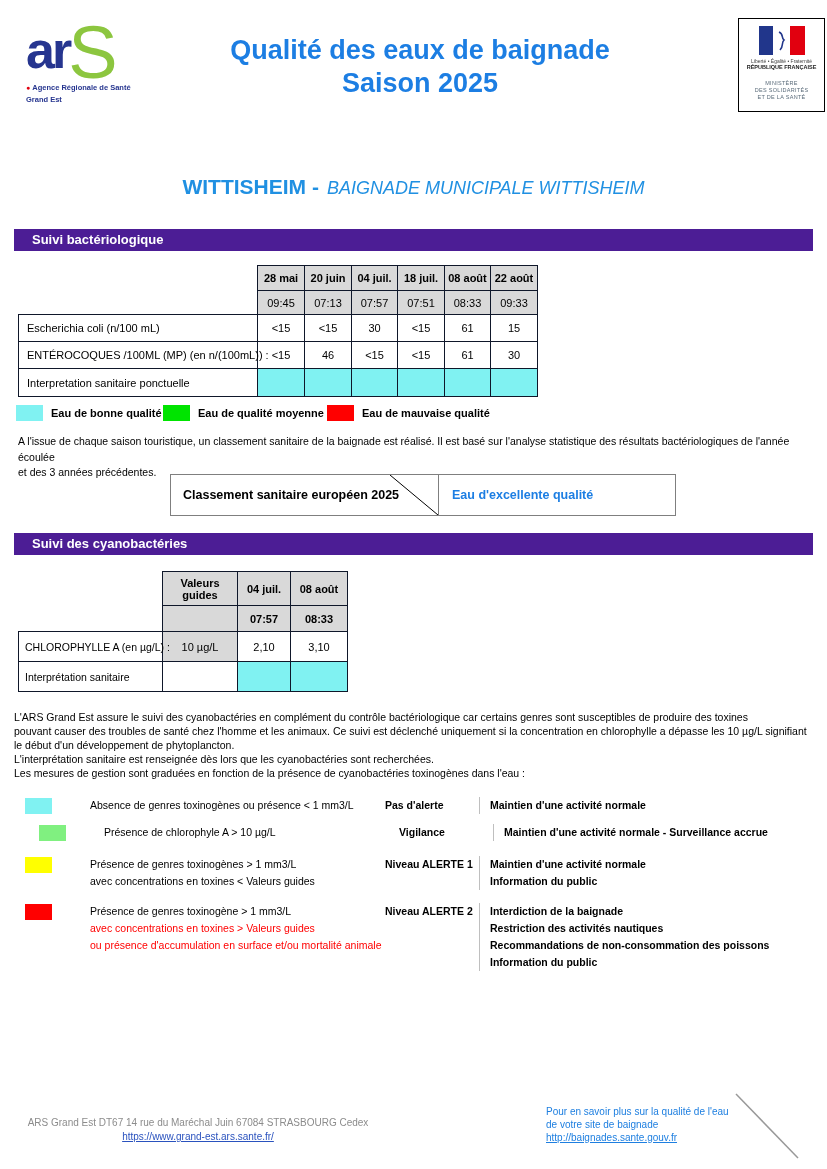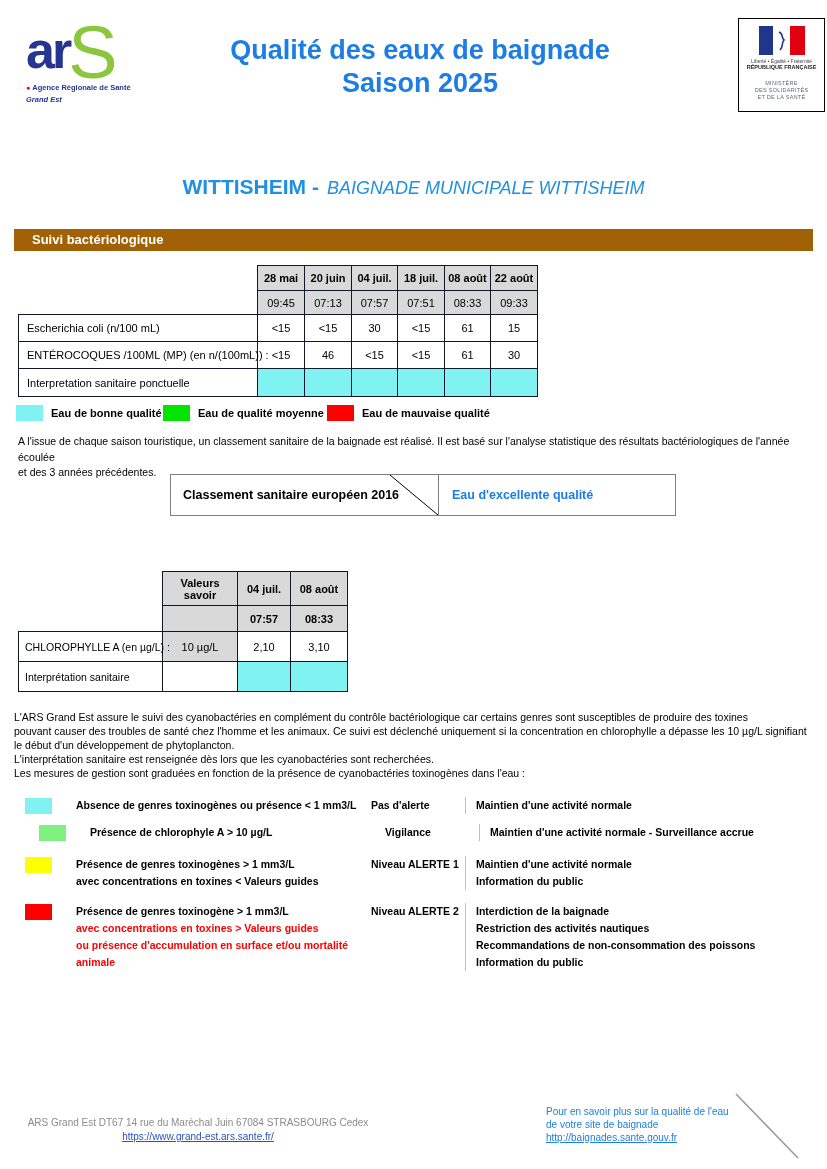--- a/index.html
+++ b/index.html
@@ -7,41 +7,41 @@
         font-family:"Liberation Sans",sans-serif;color:#000;overflow:hidden;}
   .pre{white-space:pre-line;}
 
   
   .ars-logo{position:absolute;left:26px;top:24px;width:140px;height:92px;}
   .ars-row{display:flex;align-items:flex-start;line-height:1;}
   .ars-ar{font-weight:bold;font-size:52px;color:#26358F;letter-spacing:-3px;}
   .ars-s{font-size:74px;color:#8CC63F;font-weight:500;margin-left:-1px;margin-top:-8px;}
   .ars-sub{position:absolute;left:0;top:59px;font-size:7.5px;font-weight:bold;color:#26358F;}
   .ars-dot{color:#E1000F;font-size:7px;margin-right:2px;}
-  .ars-region{position:absolute;left:0;top:71px;font-size:7.5px;font-weight:bold;color:#26358F;font-style:italic;}
+  .ars-region{position:absolute;left:0;top:71px;font-size:7.5px;font-weight:bold;color:#26358F;}
 
   .main-title{position:absolute;left:0;top:34px;width:840px;text-align:center;
               color:#1C7EE3;font-weight:bold;font-size:27px;line-height:33px;}
 
   .ministry{position:absolute;left:738px;top:18px;width:87px;height:94px;border:1px solid #000;
             box-sizing:border-box;text-align:center;background:#fff;}
   .flag{width:46px;height:29px;margin:7px auto 3px;display:flex;}
   .flag-b{flex:1;background:#21368B;}
   .flag-w{flex:1.15;background:#fff;display:flex;align-items:center;justify-content:center;}
   .flag-r{flex:1;background:#E1000F;}
   .motto{font-size:5px;color:#444;line-height:6px;}
   .republic{font-size:5.5px;font-weight:bold;color:#222;line-height:7px;}
   .min-name{font-size:5.5px;color:#5A6B7A;margin-top:9px;line-height:7px;letter-spacing:.3px;}
 
   .site-title{position:absolute;left:0;top:175px;width:827px;text-align:center;color:#2090E2;}
   .site-commune{font-weight:bold;font-size:21px;}
   .site-name{font-style:italic;font-size:18px;font-weight:400;margin-left:8px;}
 
   
-  .banner{position:absolute;left:14px;width:799px;height:22px;background:#a16207;color:#fff;
+  .banner{position:absolute;left:14px;width:799px;height:22px;background:#4c1d95;color:#fff;
           font-weight:bold;font-size:13px;line-height:22px;padding-left:18px;box-sizing:border-box;}
   .banner1{top:229px;} .banner2{top:533px;}
 
   
   table{border-collapse:collapse;table-layout:fixed;}
   td{border:1px solid #0f172a;text-align:center;vertical-align:middle;padding:0;font-size:11px;}
   td.nob{border:none;background:#fff;}
   td.g{background:#D9D9D9;}
   td.b{font-weight:bold;}
   td.lbl{text-align:left;padding-left:8px;white-space:nowrap;}
@@ -75,21 +75,21 @@
   .class-diag{position:absolute;left:219px;top:0;}
   .class-value{position:absolute;left:281px;top:0;height:100%;display:flex;align-items:center;
                color:#1C7EE3;font-weight:bold;font-size:12.5px;}
 
   .para2{position:absolute;left:14px;top:710px;width:800px;font-size:10.5px;line-height:14px;}
 
   
   .alert-row{position:absolute;left:25px;width:782px;display:flex;align-items:flex-start;
              font-size:10.5px;line-height:17px;}
   .alert-sq{width:27px;height:16px;flex:none;margin-top:1px;}
-  .alert-desc{flex:none;width:295px;margin-left:24px;font-weight:bold;}
+  .alert-desc{flex:none;width:295px;margin-left:38px;font-weight:normal;}
   .alert-level{flex:none;width:94px;font-weight:bold;}
   .alert-right{flex:1;border-left:1px solid #BFBFBF;padding-left:10px;font-weight:bold;}
   .red-text{color:#FF0000;}
   .ar1{top:797px;} .ar2{top:824px;padding-left:14px;} .ar3{top:856px;} .ar4{top:903px;}
 
   
   .footer-address{position:absolute;left:18px;top:1116px;width:360px;text-align:center;
                   font-size:10px;color:#8C8C8C;line-height:14px;}
   .footer-link{color:#2A52BE;text-decoration:underline;font-size:10px;}
   .footer-info{position:absolute;left:546px;top:1105px;font-size:10px;color:#1E7FE0;line-height:13px;}
@@ -207,40 +207,41 @@
   </div>
   <div class="legend-item" style="left:327px;">
     <span class="sq c-red"></span>
     <span class="legend-label">Eau de mauvaise qualité</span>
   </div>
 
   <div class="para1 pre">A l'issue de chaque saison touristique, un classement sanitaire de la baignade est réalisé. Il est basé sur l'analyse statistique des résultats bactériologiques de l'année écoulée
 et des 3 années précédentes.</div>
 
   <div class="class-box">
-    <div class="class-label">Classement sanitaire européen 2016</div>
+    <div class="class-label">Classement sanitaire européen 2025</div>
     <svg class="class-diag" width="48" height="40">
       <line x1="0" y1="0" x2="48" y2="40" stroke="#000" stroke-width="1"></line>
     </svg>
     <div class="class-sep"></div>
     <div class="class-value">Eau d'excellente qualité</div>
   </div>
 
+  <div class="banner banner2">Suivi des cyanobactéries</div>
 
   <table class="ctable">
     <colgroup>
         <col style="width:144px">
         <col style="width:75px">
         <col style="width:53px">
         <col style="width:57px">
       </colgroup>
     <tbody>
         <tr>
       <td class="nob" rowspan="2"></td>
-      <td class="g b">Valeurs savoir</td>
+      <td class="g b">Valeurs guides</td>
       <td class="g b">04 juil.</td>
       <td class="g b">08 août</td>
     </tr>
     <tr>
       <td class="g"></td>
       <td class="g b">07:57</td>
       <td class="g b">08:33</td>
     </tr>
     <tr>
       <td class="lbl">CHLOROPHYLLE A (en µg/L) :</td>

